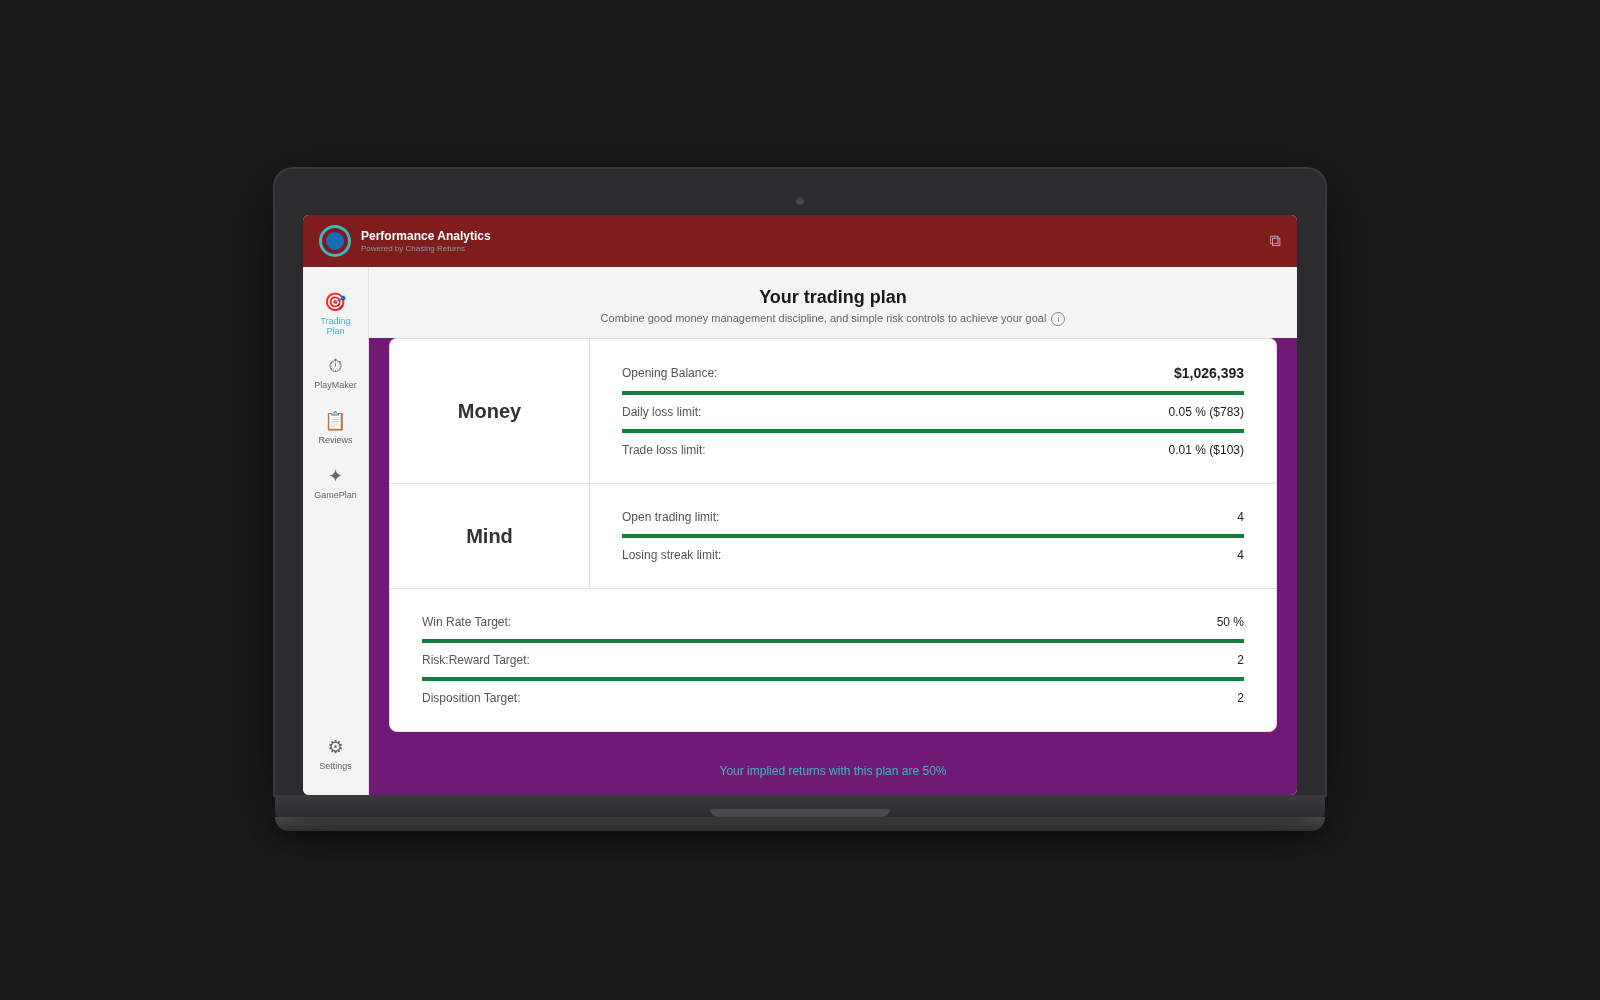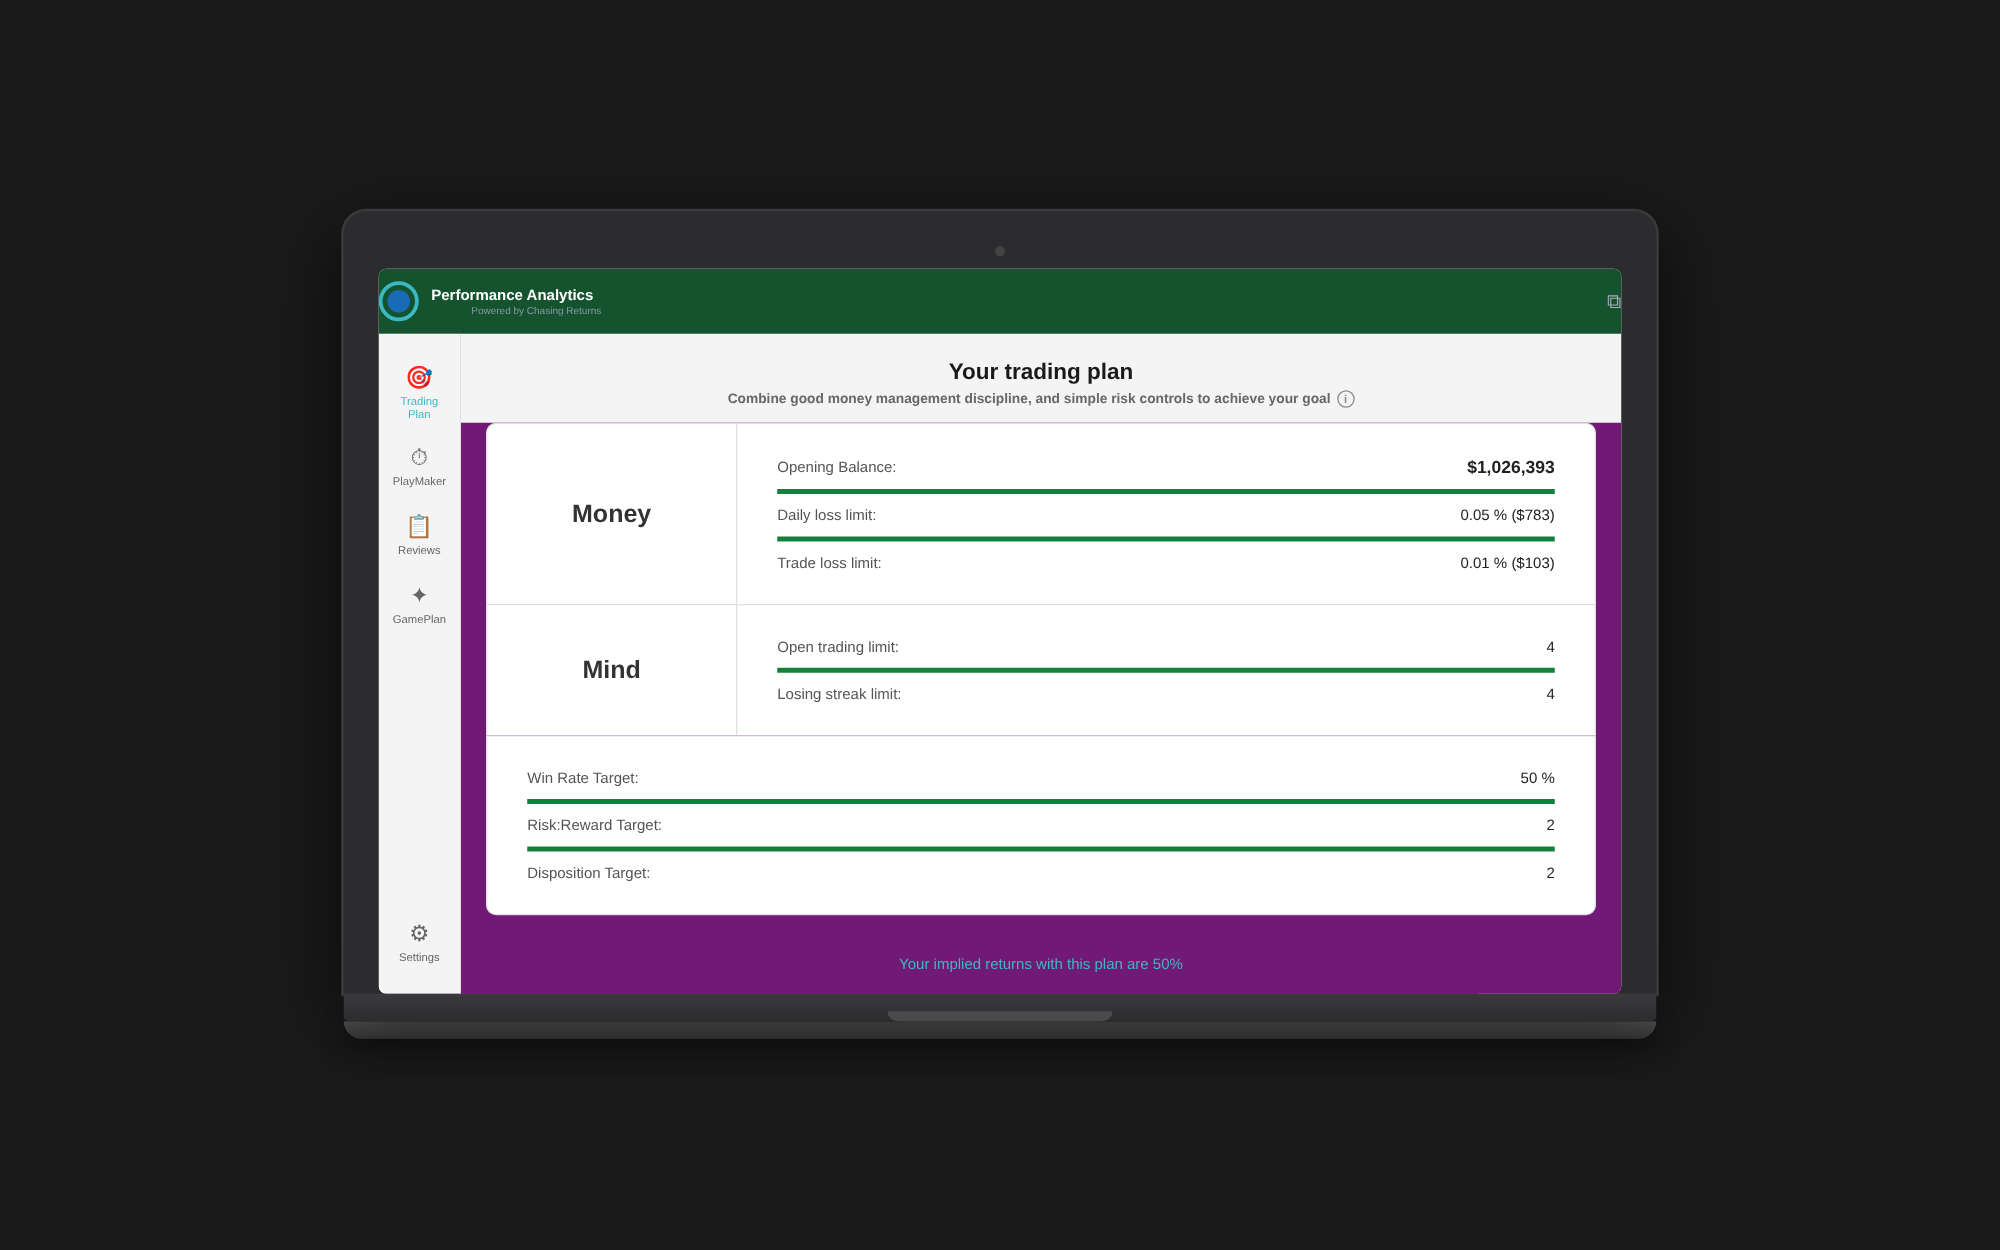--- a/index.html
+++ b/index.html
@@ -37,25 +37,25 @@
       background: #f4f4f5;
       border-radius: 6px;
       overflow: hidden;
       display: flex;
       flex-direction: column;
       height: 580px;
     }
 
     
     .app-header {
-      background: #14532d;
+      background: #7f1d1d;
       display: flex;
       align-items: center;
       justify-content: space-between;
-      padding: 10px 0;
+      padding: 10px 16px;
       flex-shrink: 0;
     }
 
     .logo-area {
       display: flex;
       align-items: center;
       gap: 10px;
     }
 
     .logo-circle {
@@ -90,21 +90,20 @@
       line-height: 1.2;
     }
 
     .logo-title span {
       font-weight: 700;
     }
 
     .logo-subtitle {
       color: #8899aa;
       font-size: 8px;
-      margin-left: 32px;
     }
 
     .header-icon {
       color: #aab;
       font-size: 16px;
       cursor: pointer;
     }
 
     
     .app-body {
@@ -178,21 +177,20 @@
     .page-title {
       font-size: 18px;
       font-weight: 700;
       color: #1a1a1a;
       margin-bottom: 4px;
     }
 
     .page-subtitle {
       font-size: 11px;
       color: #666;
-      font-weight: bold;
     }
 
     .info-icon {
       display: inline-flex;
       width: 14px;
       height: 14px;
       border: 1.5px solid #888;
       border-radius: 50%;
       align-items: center;
       justify-content: center;

